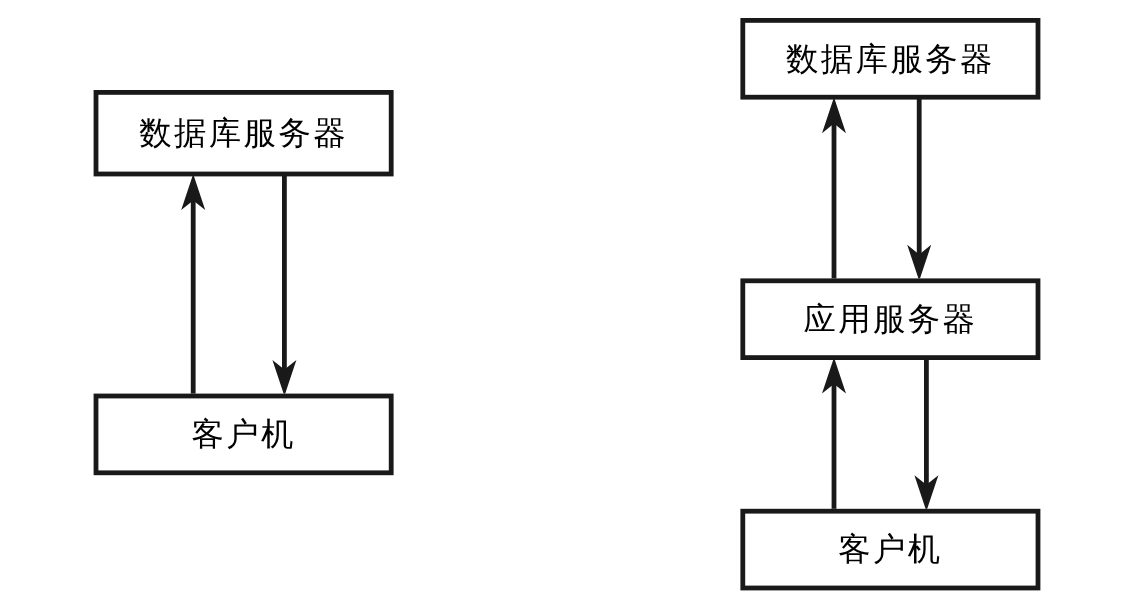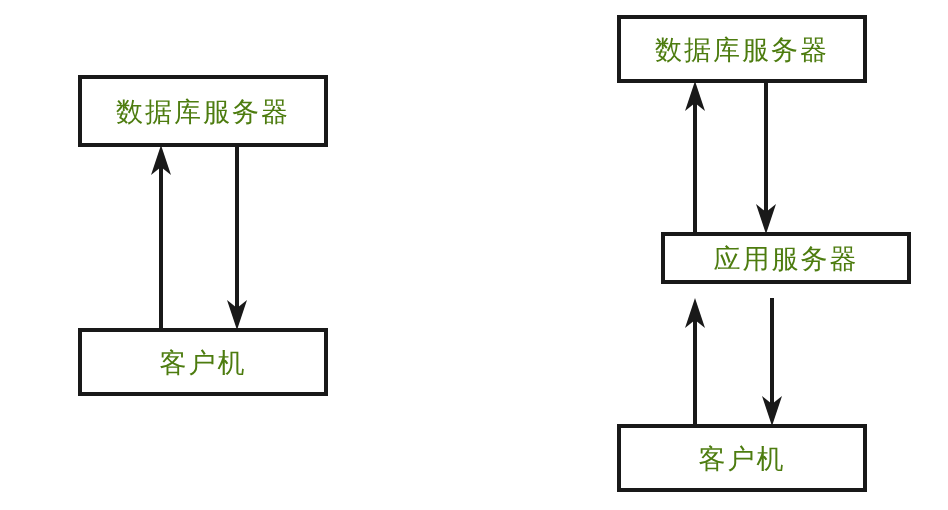--- a/index.html
+++ b/index.html
@@ -35,33 +35,33 @@
     border: 4px solid #191919;
     background: #ffffff;
     display: flex;
     align-items: center;
     justify-content: center;
   }
   .node-label {
     font-family: "DejaVu Serif", "Liberation Serif", serif;
     font-size: 27px;
     line-height: 1;
-    color: #4d7c0f;
+    color: #000000;
     letter-spacing: 2px;
     white-space: nowrap;
     user-select: none;
   }
 
   
   #box-db-2tier   { left: 78px;  top: 75px;  width: 250px; height: 72px; }
   #box-client-2tier { left: 78px; top: 328px; width: 250px; height: 68px; }
 
   
   #box-db-3tier   { left: 57px;  top: 15px;  width: 250px; height: 68px; }
-  #box-app-3tier  { left: 57px;  top: 232px; width: 250px; height: 52px; margin-left: 44px; }
+  #box-app-3tier  { left: 57px;  top: 232px; width: 250px; height: 68px; }
   #box-client-3tier { left: 57px; top: 424px; width: 250px; height: 68px; }
 
   .connector {
     position: absolute;
     overflow: visible;
   }
   .connector svg { display: block; overflow: visible; }
 
   
   #conn-2tier  { left: 78px;  top: 145px; width: 250px; height: 185px; }

